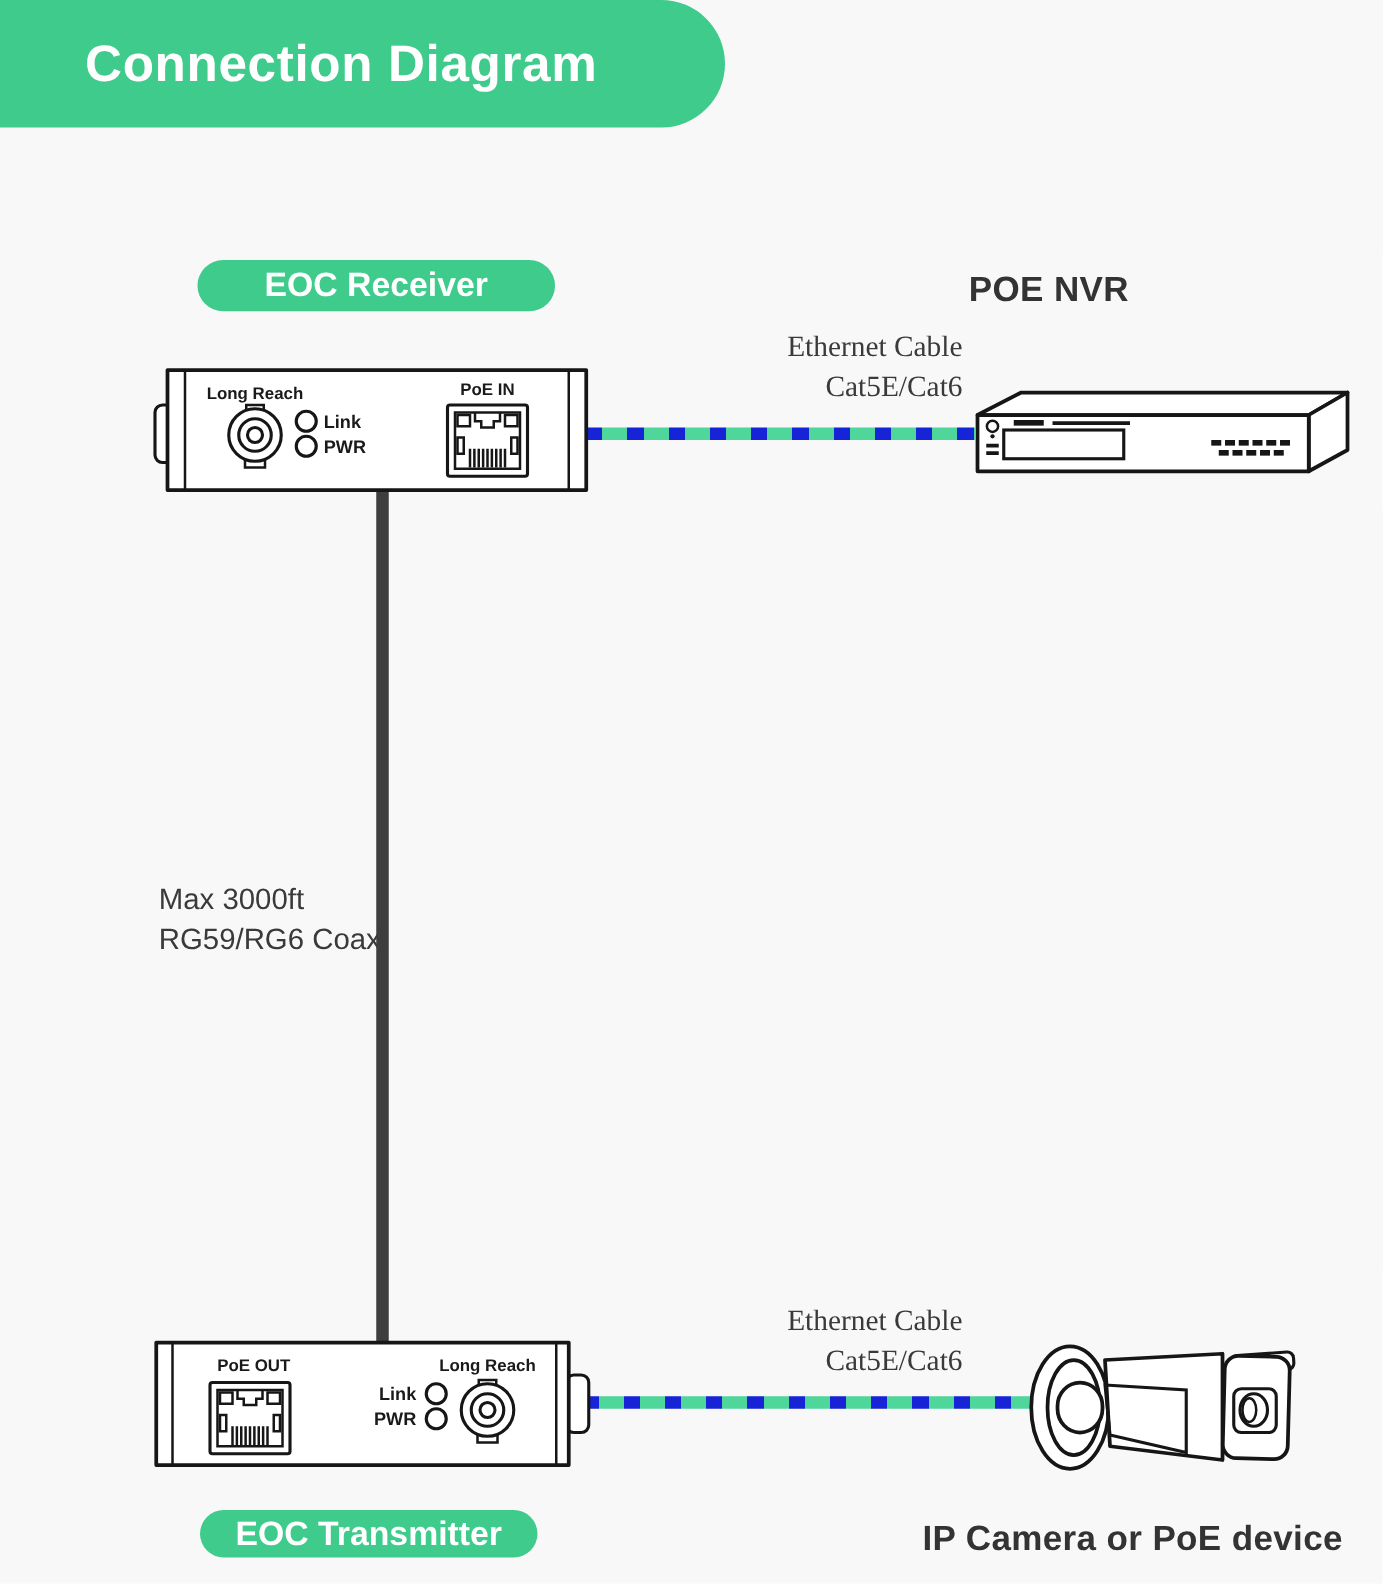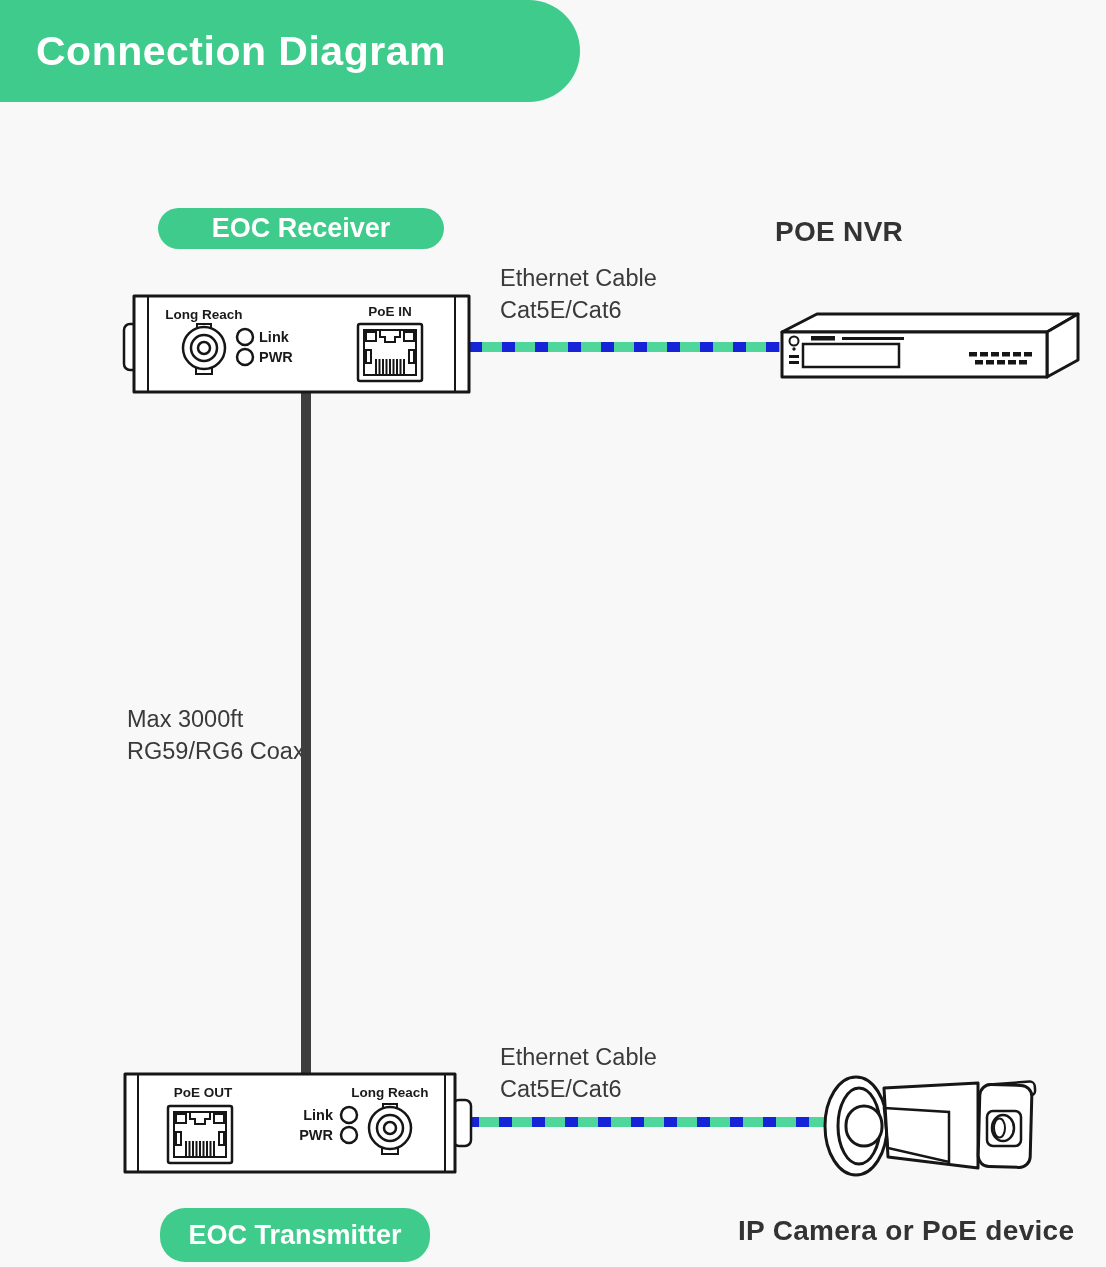--- a/index.html
+++ b/index.html
@@ -17,44 +17,44 @@
   .canvas{
     position:relative;width:1106px;height:1267px;
     background:var(--background);overflow:hidden;
   }
   
   .banner{
     position:absolute;left:0;top:0;width:580px;height:102px;
     background:var(--brand-green);
     border-radius:0 51px 51px 0;
     display:flex;align-items:center;
-    padding-left:36px;
+    padding-left:68px;
   }
   .banner span{
     color:#fff;font-size:41px;font-weight:bold;letter-spacing:.5px;
   }
   
   .pill{
     position:absolute;background:var(--brand-green);
     display:flex;align-items:center;justify-content:center;
     color:#fff;font-weight:bold;
   }
   .pill-receiver{left:158px;top:208px;width:286px;height:41px;border-radius:27px;font-size:27px;}
-  .pill-transmitter{left:160px;top:1208px;width:270px;height:54px;border-radius:25px;font-size:27px;}
+  .pill-transmitter{left:160px;top:1208px;width:270px;height:38px;border-radius:25px;font-size:27px;}
   
   .caption{
     position:absolute;text-align:left;color:#333;
     font-size:28px;font-weight:bold;letter-spacing:.3px;
   }
   .caption-nvr{left:775px;top:216px;width:302px;}
   .caption-camera{left:738px;top:1215px;width:372px;}
   
   .cable-label{
-    position:absolute;text-align:left;color:var(--text-dark);
-    font-size:23.5px;font-weight:500;line-height:32px;
+    position:absolute;text-align:right;color:var(--text-dark);
+    font-size:23.5px;font-weight:500;line-height:32px;font-family:Liberation Serif, serif;
   }
   .cable-label-top{left:500px;top:262px;width:270px;}
   .cable-label-bottom{left:500px;top:1041px;width:270px;}
   .coax-label{
     position:absolute;left:103px;top:703px;text-align:left;
     color:var(--text-dark);font-size:23.5px;font-weight:500;line-height:32px;margin-left:24px;
   }
   
   .cable{
     position:absolute;height:10px;

